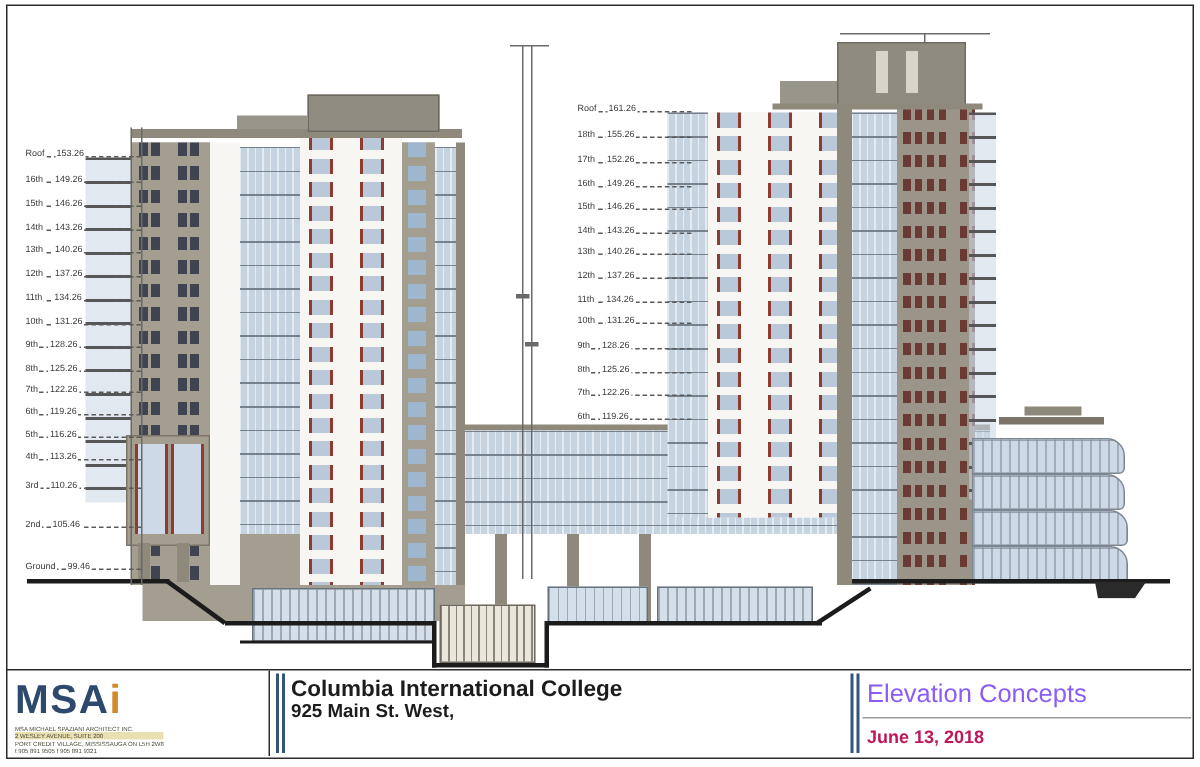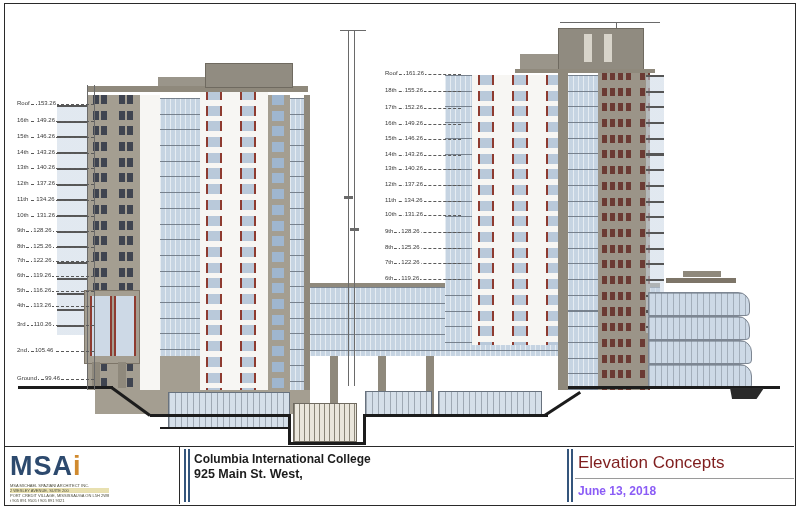--- a/index.html
+++ b/index.html
@@ -45,23 +45,23 @@
   .lvl b{position:relative;background:#fff;font-weight:400;padding:0 1px;}
   
   .south{font-family:"DejaVu Sans",sans-serif;font-size:23px;font-weight:400;
          letter-spacing:1px;color:#2e2e2e;}
   .logo{font-size:27px;font-weight:700;letter-spacing:1px;line-height:26px;
         font-family:"Liberation Sans",sans-serif;}
   .logo .m{color:#2d4a6e;} .logo .i{color:#d08a2e;}
   .addr{font-size:4px;line-height:5px;color:#4a4a3a;white-space:nowrap;}
   .addr .hl{background:#e8e0b0;}
   .proj{font-weight:700;color:#1c1c1c;line-height:15px;font-size:12.5px;}
-  .proj .t1{font-size:12px;}
-  .sheettitle{font-size:17px;color:#7f1d1d;}
-  .sheetdate{font-size:12px;font-weight:700;color:#8b5cf6;}
+  .proj .t1{font-size:15px;}
+  .sheettitle{font-size:17px;color:#8b5cf6;}
+  .sheetdate{font-size:12px;font-weight:700;color:#be185d;}
   .bluebar{width:2px;background:#34557c;}
 </style>
 </head>
 <body>
 
 <div id="stage">
   <div class="abs frame"></div>
 
   <div class="abs" style="left:0;top:0;width:800px;height:446px;">
 

